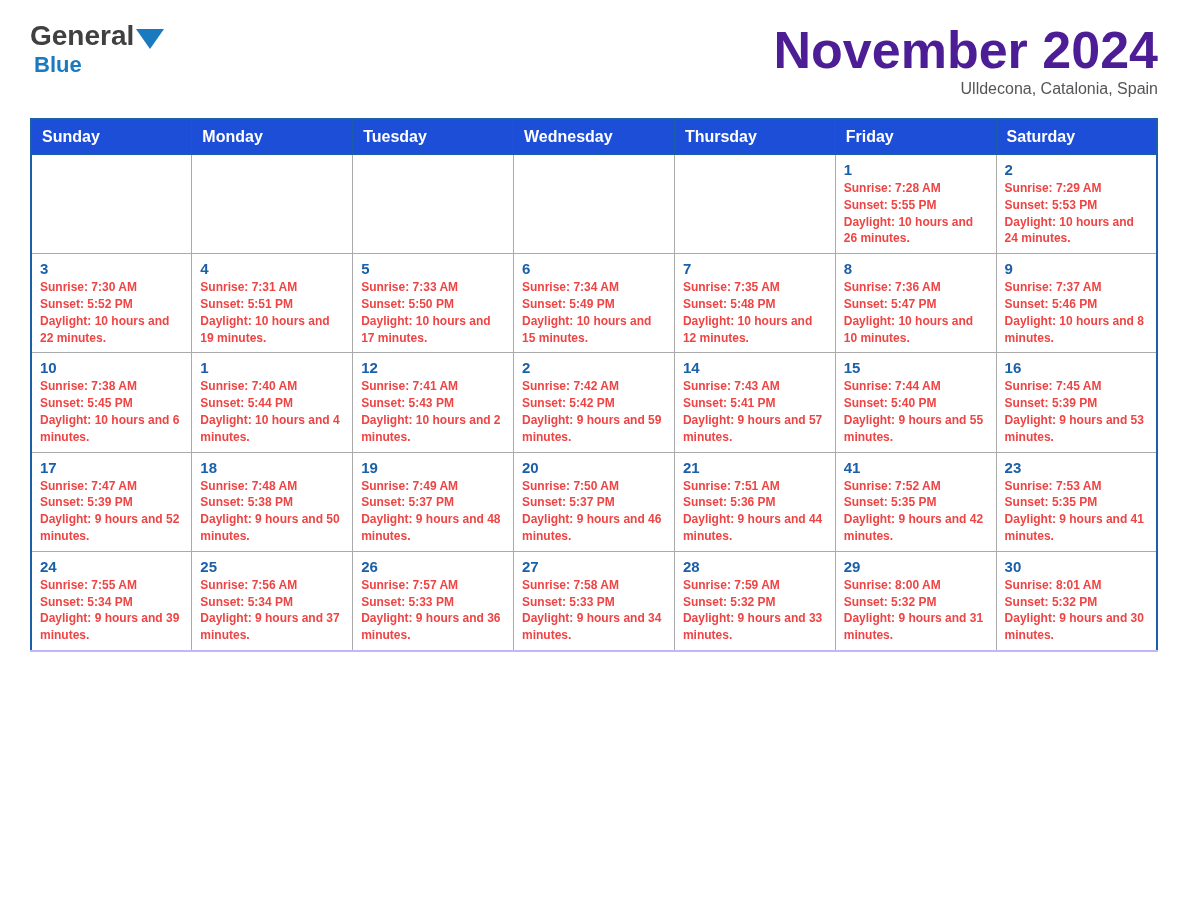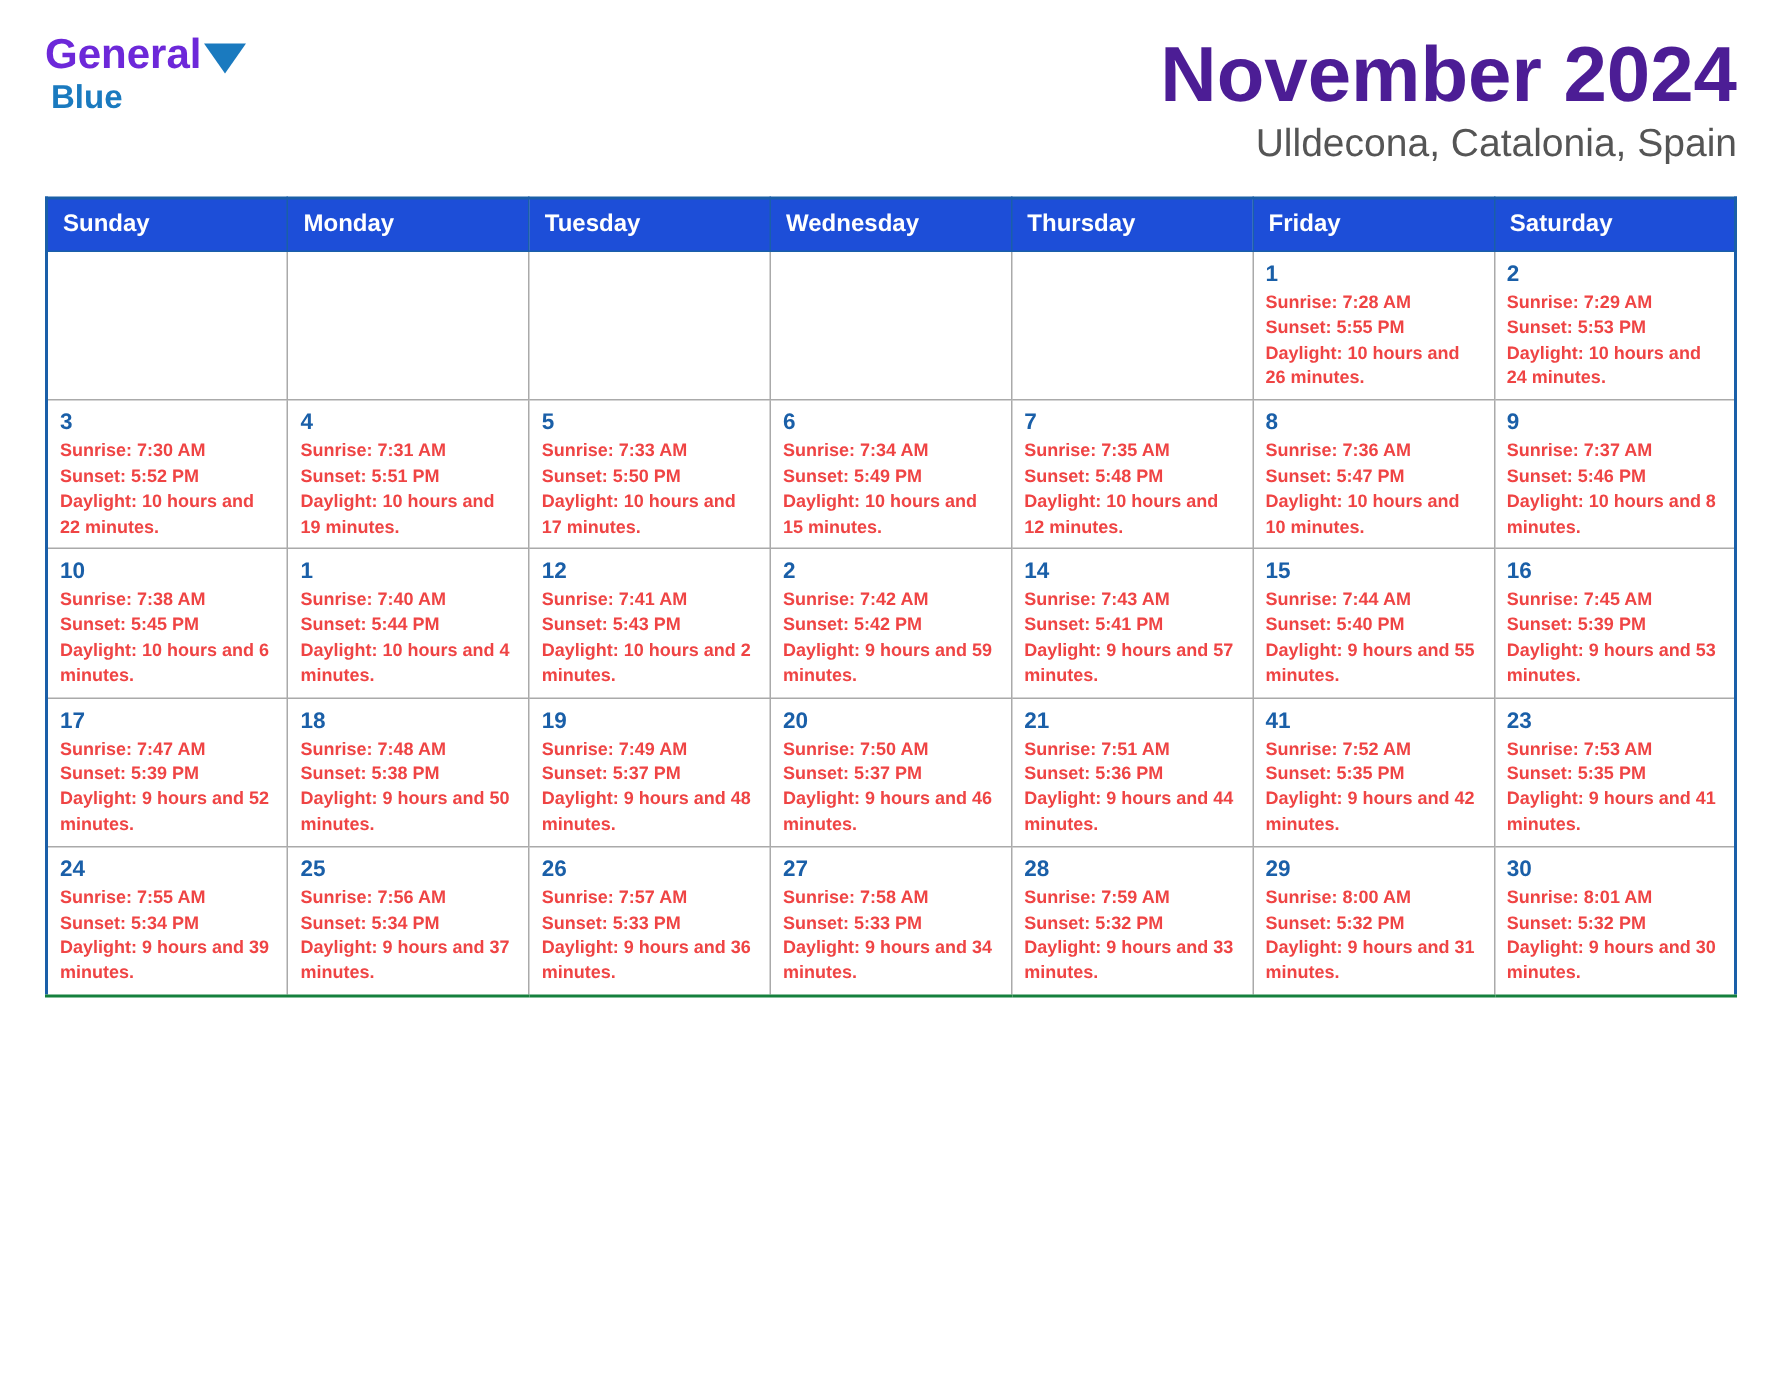--- a/index.html
+++ b/index.html
@@ -22,21 +22,21 @@
       align-items: flex-start;
     }
     .logo-top {
       display: flex;
       align-items: center;
       font-size: 28px;
       font-weight: bold;
       color: #333;
     }
     .logo-top .general {
-      color: #6d28d9;
+      color: #404040;
     }
     .logo-top .arrow {
       width: 0;
       height: 0;
       border-left: 14px solid transparent;
       border-right: 14px solid transparent;
       border-top: 20px solid #1a7abf;
       margin: 0 2px;
       margin-top: 6px;
     }
@@ -48,21 +48,21 @@
     }
     .title-section {
       text-align: right;
     }
     .month-title {
       font-size: 52px;
       font-weight: bold;
       color: #4c1d95;
     }
     .location {
-      font-size: 26px;
+      font-size: 16px;
       color: #555;
     }
     .calendar {
       width: 100%;
       border-collapse: collapse;
       border: 2px solid #1a5fa8;
     }
     .calendar th {
       background-color: #1d4ed8;
       color: #fff;
@@ -90,21 +90,21 @@
     .day-info {
       font-size: 12px;
       color: #ef4444;
       line-height: 1.4;
       font-weight: bold;
     }
     .empty {
       background: #fff;
     }
     tr:last-child td {
-      border-bottom: 2px solid #15803d;
+      border-bottom: 2px solid #c4b5fd;
     }
   </style>
 </head>
 <body>
 
 <div class="header">
   <div class="logo">
     <div class="logo-top">
       <span class="general">General</span>
       <div class="arrow"></div>

